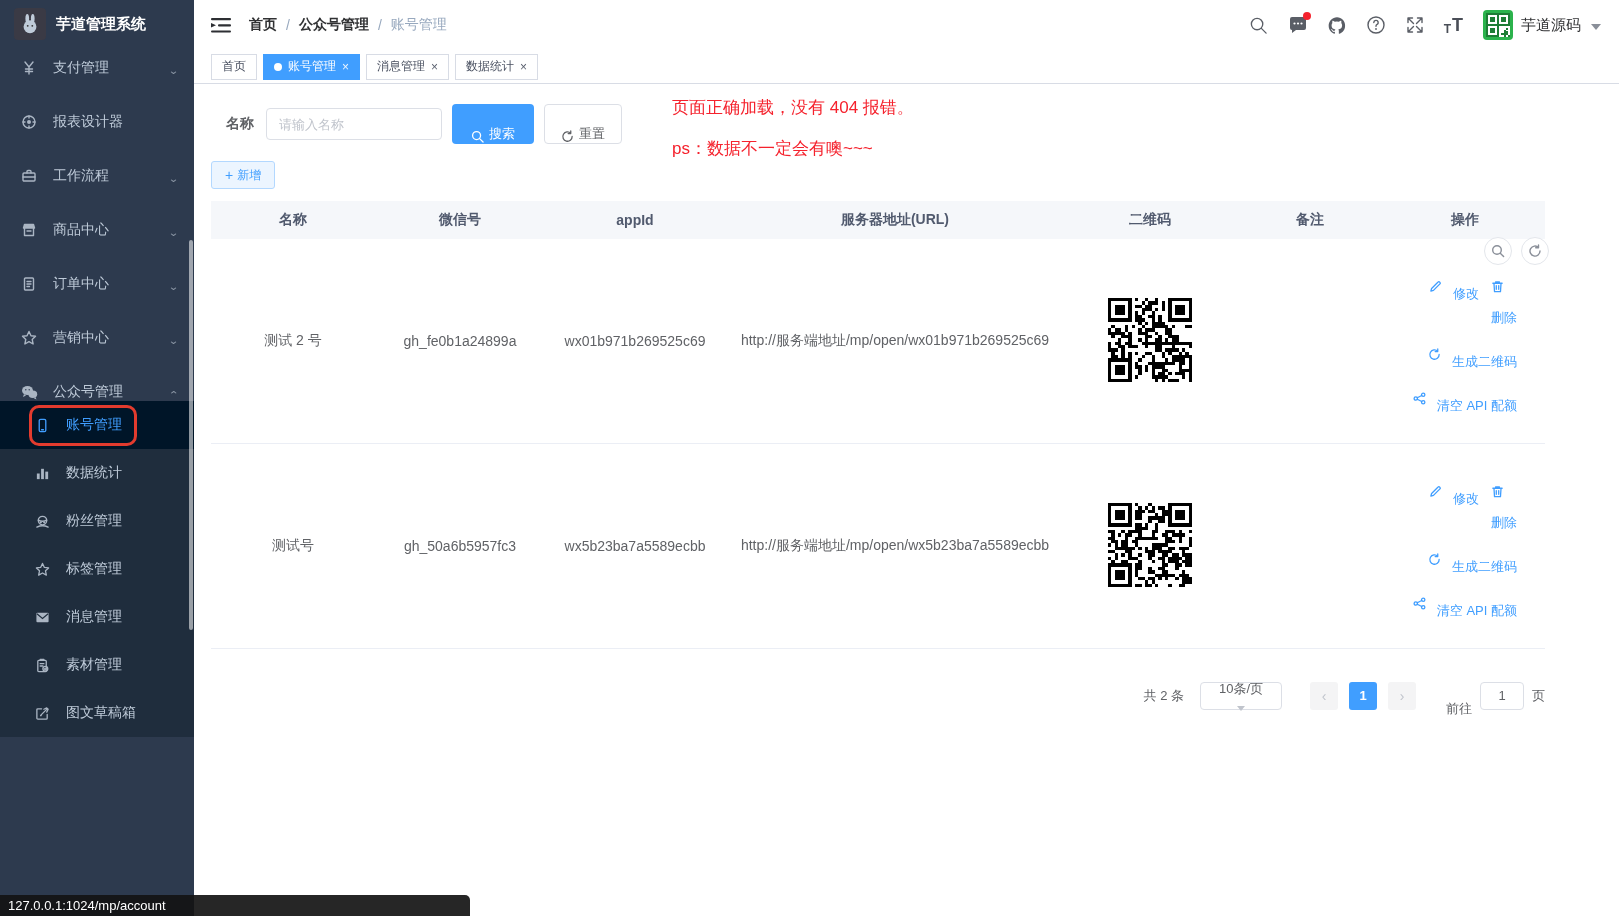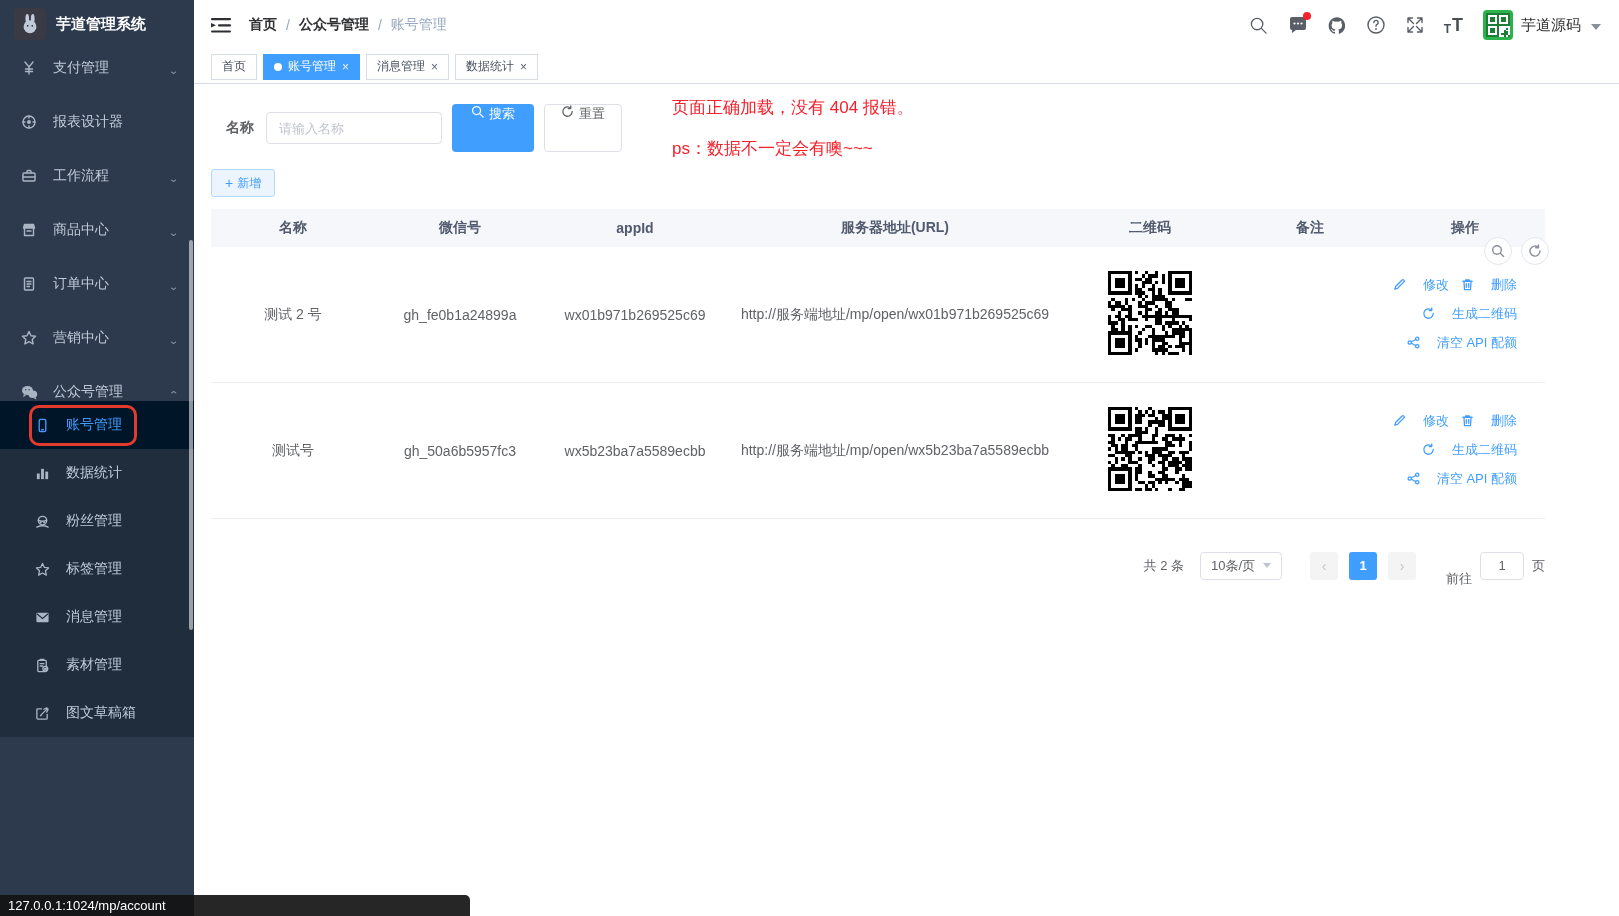--- a/index.html
+++ b/index.html
@@ -48,45 +48,45 @@
   .tab.active { background:#409EFF; color:#fff; border-color:#409EFF; }
   .tab .dot { width:8px; height:8px; border-radius:50%; background:#fff; }
   .tab .tab-close { font-size:12px; line-height:1; cursor:pointer; opacity:0.9; }
 
   .content { flex:1; padding:0 74px 0 17px; position:relative; }
 
   .search-row { display:flex; align-items:center; margin:20px 0 0 15px; }
   .search-label { font-size:14px; color:#606266; font-weight:600; margin-right:12px; }
   .text-input { width:176px; height:32px; border:1px solid #dcdfe6; border-radius:4px; padding:0 12px; font-size:13px; color:#606266; outline:none; font-family:"Liberation Sans",sans-serif; }
   .text-input::placeholder { color:#c0c4cc; }
-  .btn { height:48px; border-radius:4px; font-size:13px; display:inline-flex; align-items:flex-start; justify-content:center; gap:5px; cursor:pointer; border:1px solid transparent; font-family:"Liberation Sans",sans-serif; }
+  .btn { height:40px; border-radius:4px; font-size:13px; display:inline-flex; align-items:flex-end; justify-content:center; gap:5px; cursor:pointer; border:1px solid transparent; font-family:"Liberation Sans",sans-serif; }
   .btn-primary { background:#409EFF; color:#fff; padding:0 18px; margin-left:10px; }
   .btn-plainwhite { background:#fff; color:#606266; border-color:#dcdfe6; padding:0 16px; margin-left:10px; }
   .btn-add { height:28px; background:#ecf5ff; color:#409EFF; border:1px solid #b3d8ff; border-radius:3px; font-size:12px; padding:0 13px; margin:17px 0 0 0; display:inline-flex; align-items:center; gap:4px; cursor:pointer; }
 
   .tool-circles { position:absolute; top:153px; right:70px; display:flex; gap:9px; }
   .circle-btn { width:28px; height:28px; border-radius:50%; border:1px solid #e3e6eb; display:flex; align-items:center; justify-content:center; color:#8a8f99; cursor:pointer; background:#fff; }
 
   .annotation { position:absolute; left:478px; color:#f5222d; font-size:17px; z-index:2; white-space:nowrap; }
   .annot1 { top:96px; }
   .annot2 { top:137px; }
 
   table.data { width:100%; border-collapse:collapse; margin-top:12px; table-layout:fixed; }
   table.data th { background:#f5f7fa; height:38px; font-size:14px; color:#515a6e; font-weight:700; text-align:center; }
   table.data td { border-bottom:1px solid #ebeef5; text-align:center; font-size:14px; color:#606266; padding:24px 6px; vertical-align:middle; }
   table.data td.op-cell { text-align:right; padding-right:28px; }
   .qr-box { width:84px; height:84px; display:inline-block; }
   .op-line { line-height:27px; color:#409EFF; font-size:13px; white-space:nowrap; }
-  .op-link { color:#409EFF; cursor:pointer; display:inline-flex; align-items:center; gap:17px; }
-  .op-link + .op-link { margin-left:12px; }
+  .op-link { color:#409EFF; cursor:pointer; display:inline-flex; gap:11px;margin-top:17px; }
+  .op-link + .op-link { margin-left:12px;flex-direction:column; }
   .op-ic { width:13px; height:13px; display:inline-flex; }
 
   .pagination { display:flex; align-items:center; justify-content:flex-end; margin-top:24px; font-size:13px; color:#606266; }
   .pg-total { margin-right:16px; }
-  .pg-select { width:82px; height:28px; border:1px solid #dcdfe6; border-radius:4px; display:flex; align-items:center; justify-content:center; gap:8px; cursor:pointer; margin-right:28px; }
+  .pg-select { width:82px; height:28px; border:1px solid #dcdfe6; border-radius:4px; display:flex; align-items:center; justify-content:center; gap:8px; cursor:pointer; margin-right:28px;flex-direction:column; }
   .pg-select .caret { width:0; height:0; border-left:4px solid transparent; border-right:4px solid transparent; border-top:5px solid #c0c4cc; }
   .pg-arrow { width:28px; height:28px; background:#f4f4f5; border-radius:3px; display:flex; align-items:center; justify-content:center; color:#c0c4cc; font-size:14px; cursor:pointer; }
   .pg-page { width:28px; height:28px; background:#409EFF; color:#fff; border-radius:3px; display:flex; align-items:center; justify-content:center; font-size:13px; font-weight:600; margin:0 11px; cursor:pointer; }
   .pg-next { margin-right:30px; }
   .pg-goto-label { margin-right:8px;margin-top:27px; }
   .pg-goto-input { width:44px; height:28px; border:1px solid #dcdfe6; border-radius:4px; text-align:center; font-size:13px; color:#606266; outline:none; margin-right:8px; font-family:"Liberation Sans",sans-serif; }
 
   .statusbar { position:absolute; left:0; bottom:0; width:470px; height:21px; background:rgba(20,20,20,0.92); color:#fff; font-size:13px; display:flex; align-items:center; padding-left:8px; border-top-right-radius:5px; z-index:20; }
 
   .ic { fill:none; stroke:currentColor; stroke-width:1.4; stroke-linecap:round; stroke-linejoin:round; }

